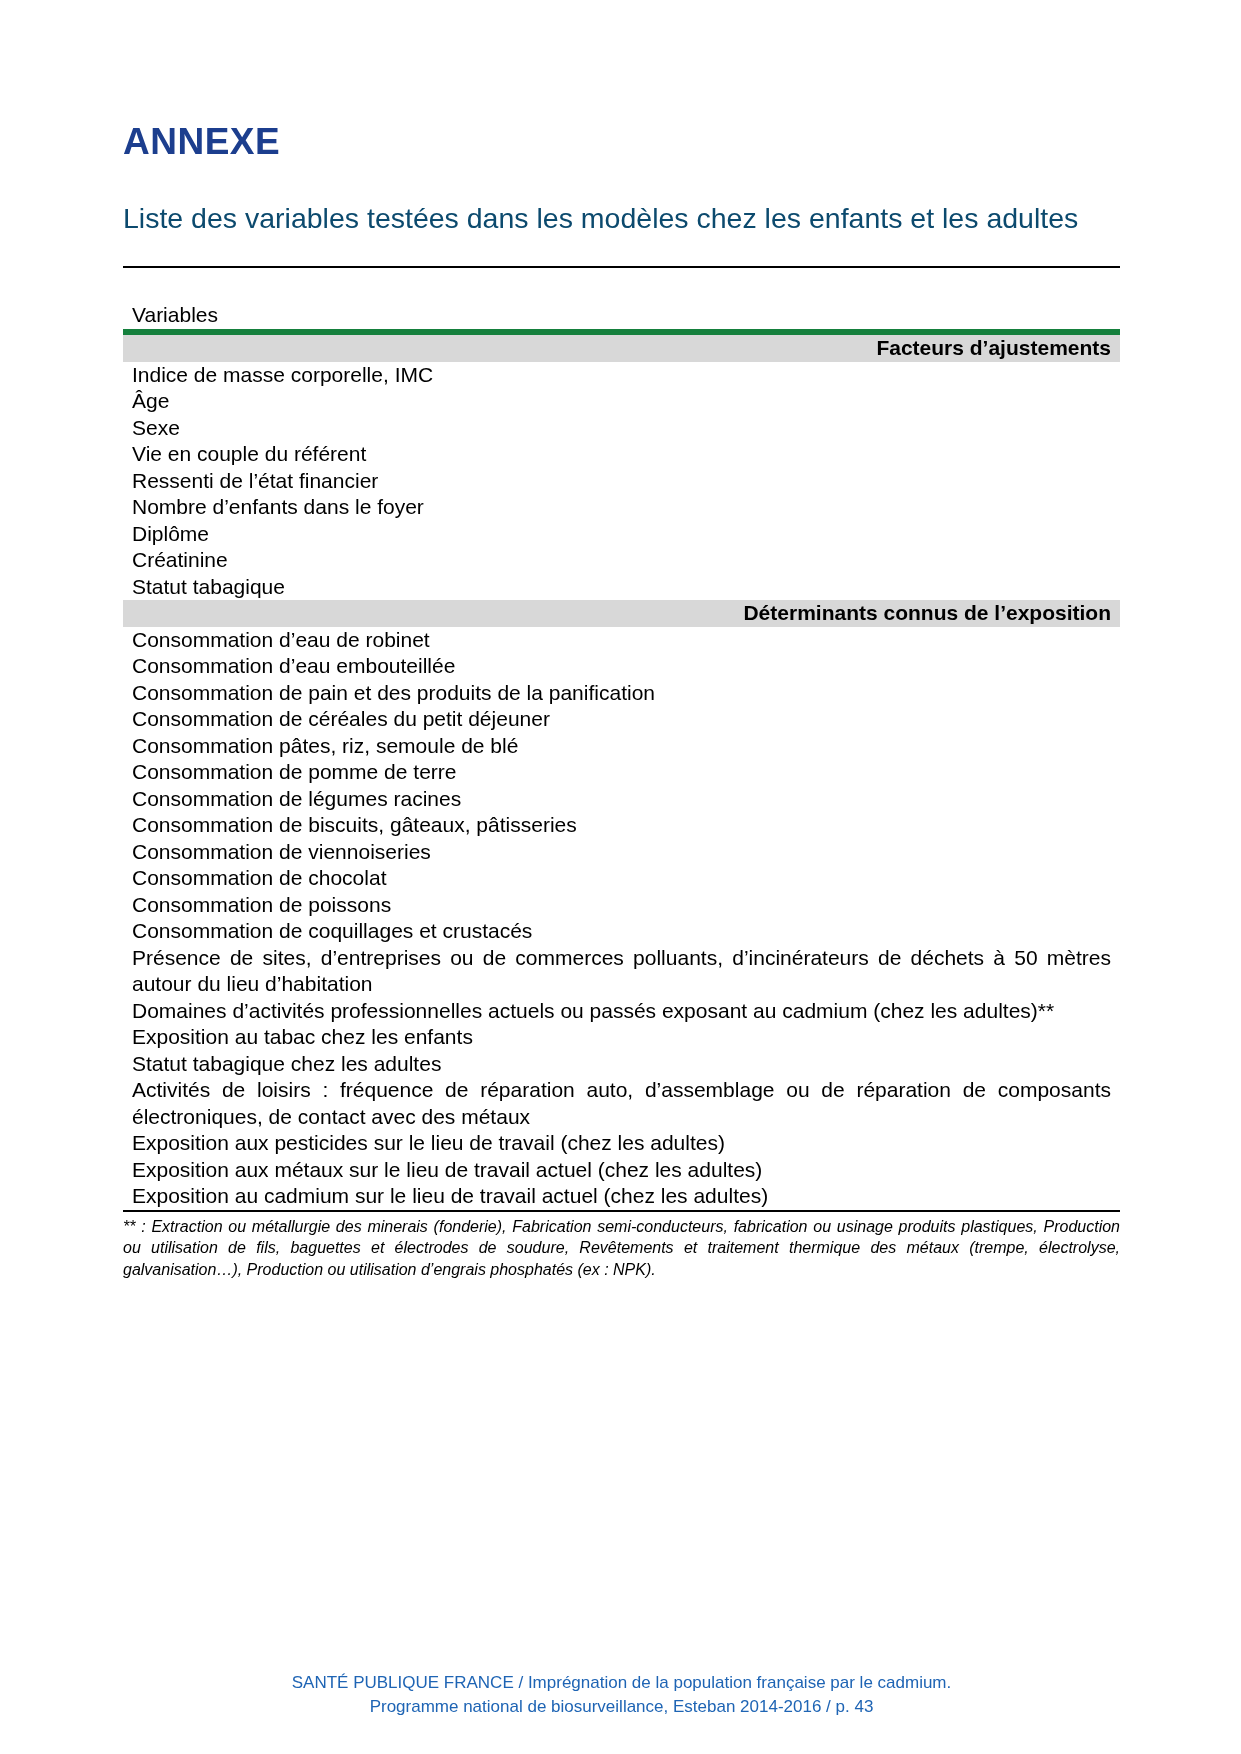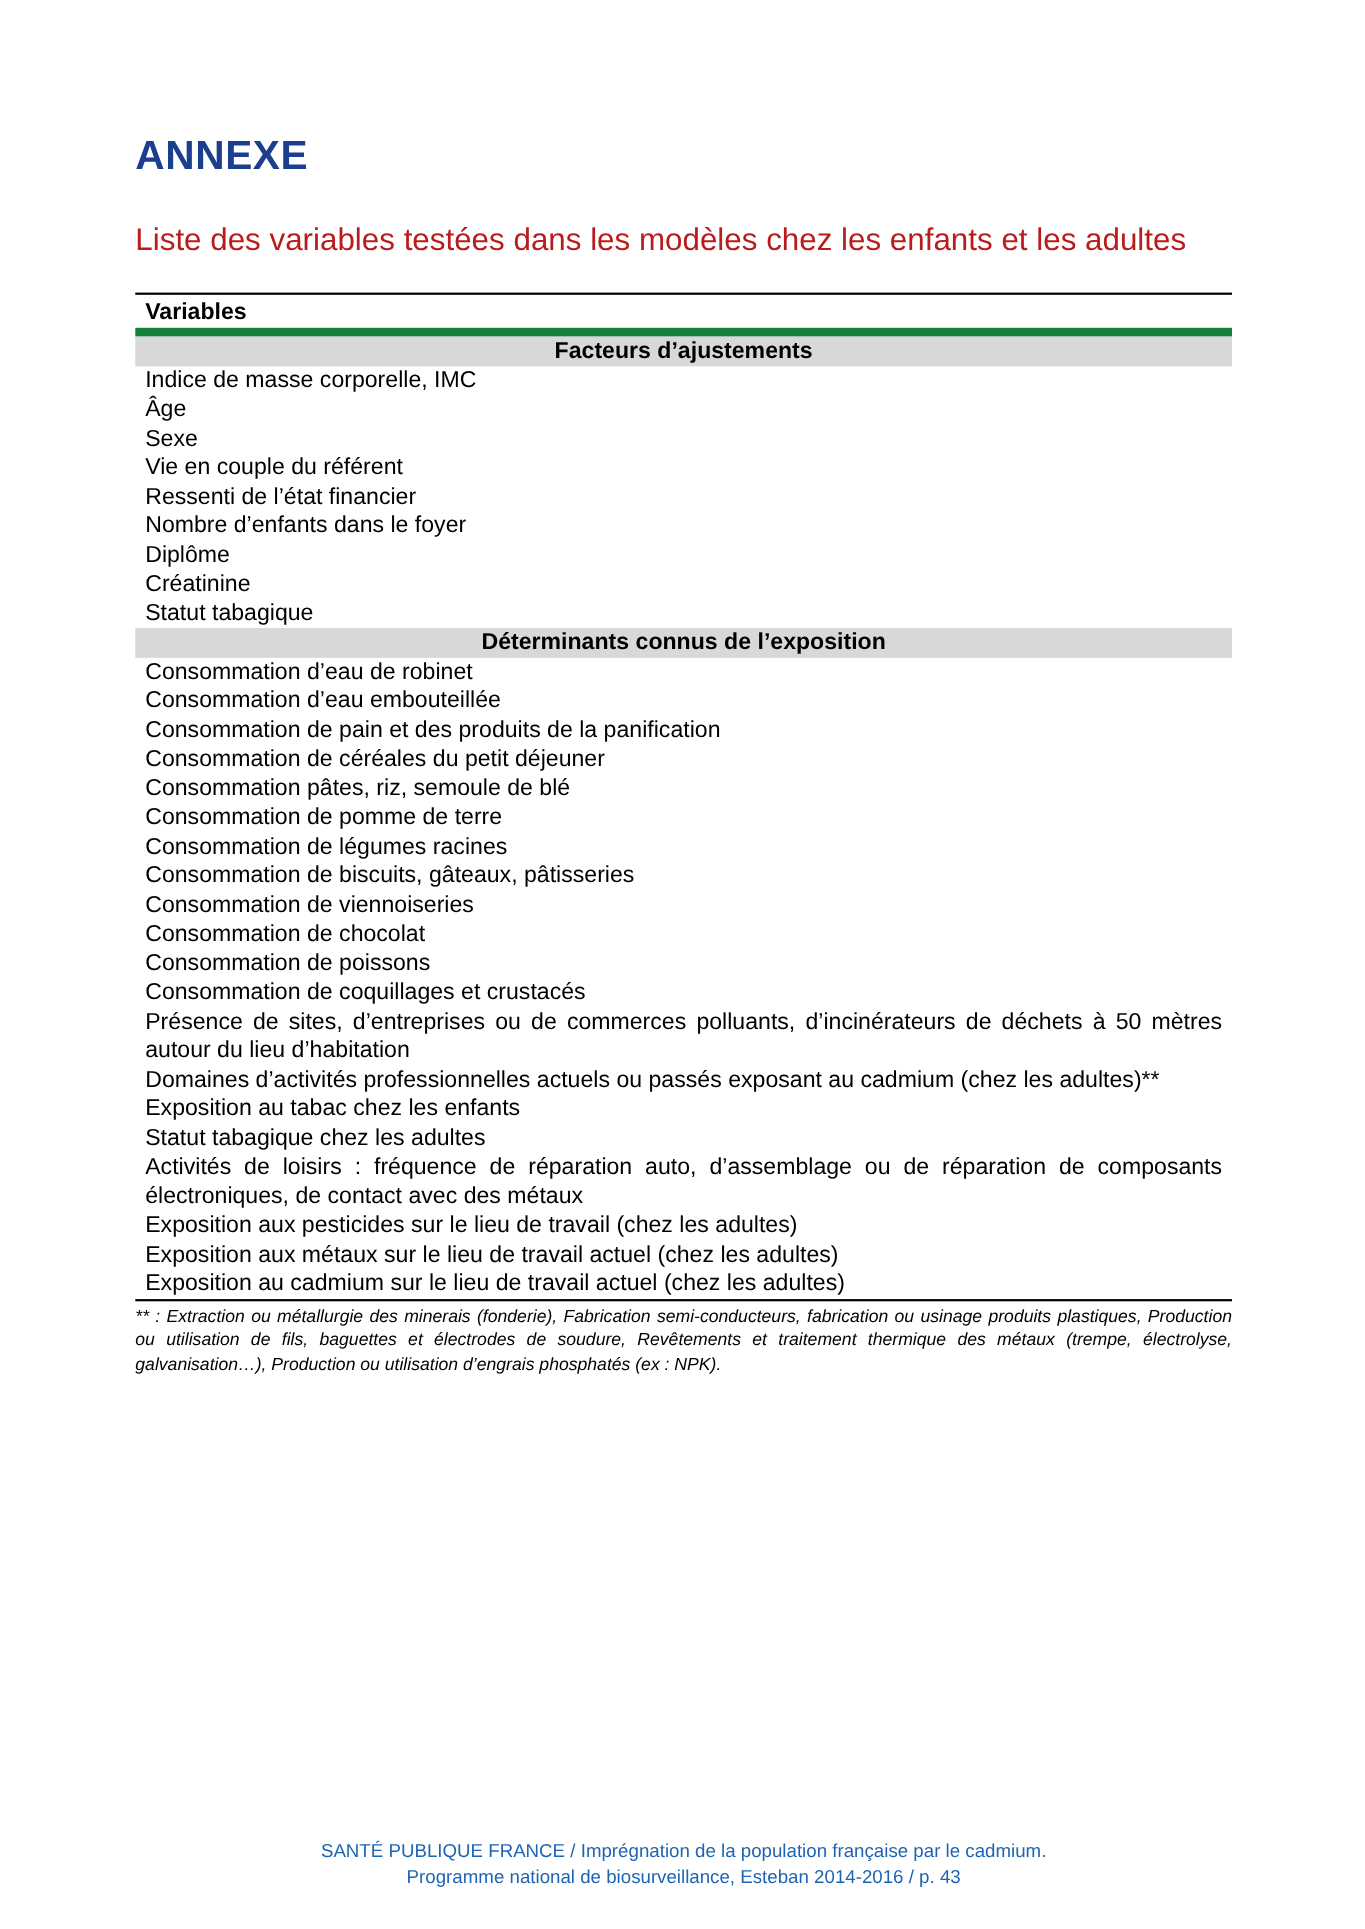--- a/index.html
+++ b/index.html
@@ -24,43 +24,44 @@
     line-height: 44px;
     font-weight: bold;
     color: #1C3E8E;
     letter-spacing: 0.5px;
   }
   .subtitle {
     margin: 35px 0 0 0;
     font-size: 28.5px;
     line-height: 38px;
     font-weight: normal;
-    color: #b91c1c;
+    color: #0c4a6e;
   }
   .vartable {
     margin-top: 29px;
     border-top: 2px solid #000000;
     border-bottom: 2px solid #000000;
     font-size: 21px;
   }
   .thead {
-    font-weight: bold;
+    font-weight: normal;
     line-height: 27px;
     padding: 2px 9px 1px 9px;
-    border-bottom: 8px solid #15803d;
+    border-bottom: 6px solid #15803d;
+    margin-top: 31px;
   }
   .row {
     padding: 0 9px;
     line-height: 26.5px;
     text-align: justify;
   }
   .row.section {
     background: #D8D8D8;
     font-weight: bold;
-    text-align: center;
+    text-align: right;
   }
   .footnote {
     margin: 4px 0 0 0;
     font-size: 16px;
     line-height: 21.5px;
     font-style: italic;
     text-align: justify;
   }
   .footer {
     position: absolute;

